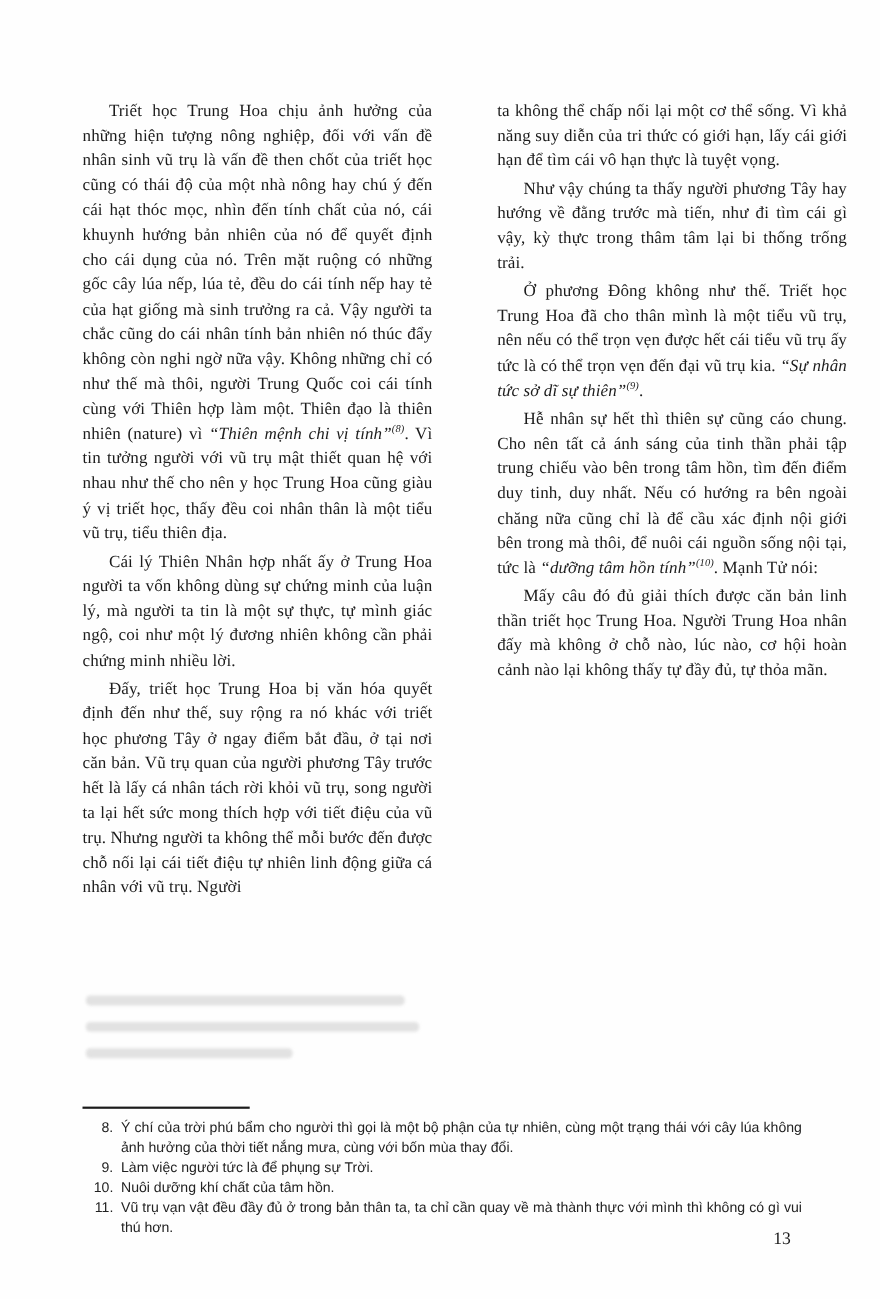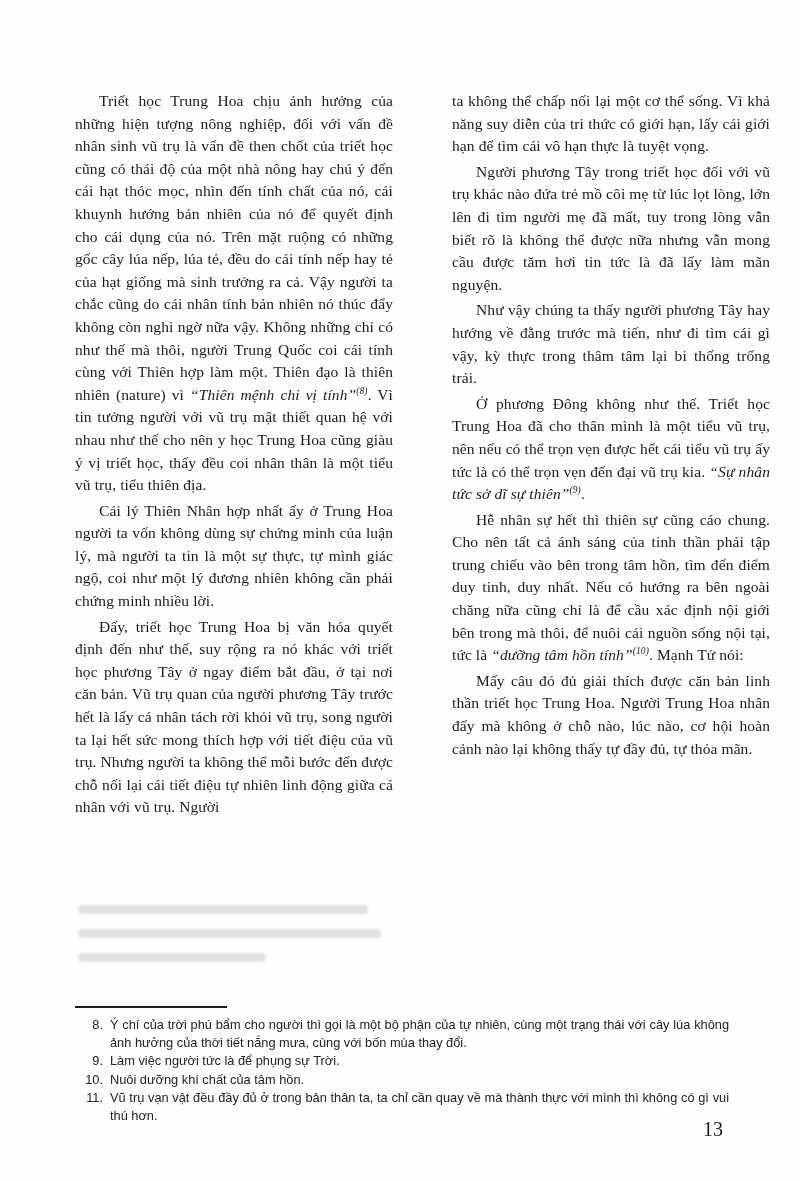--- a/index.html
+++ b/index.html
@@ -71,38 +71,37 @@
     grid-template-columns: 28px 1fr;
     column-gap: 7px;
     margin-bottom: 1px;
   }
   .fn-num  { text-align: right; white-space: nowrap; }
   .fn-text { text-align: justify; }
   .page-number {
     position: absolute;
     left: 703px;
     top: 1118px;
-    font-size: 20px;
+    font-size: 16px;
     color: #1b1b1b;
   }
 </style>
 </head>
 <body>
 
 <div class="page">
 
   <div class="col col-left">
       <p class="para indent"><span>Triết học Trung Hoa chịu ảnh hưởng của những hiện tượng nông nghiệp, đối với vấn đề nhân sinh vũ trụ là vấn đề then chốt của triết học cũng có thái độ của một nhà nông hay chú ý đến cái hạt thóc mọc, nhìn đến tính chất của nó, cái khuynh hướng bản nhiên của nó để quyết định cho cái dụng của nó. Trên mặt ruộng có những gốc cây lúa nếp, lúa tẻ, đều do cái tính nếp hay tẻ của hạt giống mà sinh trưởng ra cả. Vậy người ta chắc cũng do cái nhân tính bản nhiên nó thúc đẩy không còn nghi ngờ nữa vậy. Không những chỉ có như thế mà thôi, người Trung Quốc coi cái tính cùng với Thiên hợp làm một. Thiên đạo là thiên nhiên (nature) vì </span><span class="it">“Thiên mệnh chi vị tính”</span><sup class="it">(8)</sup><span>. Vì tin tưởng người với vũ trụ mật thiết quan hệ với nhau như thế cho nên y học Trung Hoa cũng giàu ý vị triết học, thấy đều coi nhân thân là một tiểu vũ trụ, tiểu thiên địa.</span></p>
       <p class="para indent"><span>Cái lý Thiên Nhân hợp nhất ấy ở Trung Hoa người ta vốn không dùng sự chứng minh của luận lý, mà người ta tin là một sự thực, tự mình giác ngộ, coi như một lý đương nhiên không cần phải chứng minh nhiều lời.</span></p>
       <p class="para indent"><span>Đấy, triết học Trung Hoa bị văn hóa quyết định đến như thế, suy rộng ra nó khác với triết học phương Tây ở ngay điểm bắt đầu, ở tại nơi căn bản. Vũ trụ quan của người phương Tây trước hết là lấy cá nhân tách rời khỏi vũ trụ, song người ta lại hết sức mong thích hợp với tiết điệu của vũ trụ. Nhưng người ta không thể mỗi bước đến được chỗ nối lại cái tiết điệu tự nhiên linh động giữa cá nhân với vũ trụ. Người</span></p>
     </div>
 
   <div class="col col-right">
       <p class="para"><span>ta không thể chấp nối lại một cơ thể sống. Vì khả năng suy diễn của tri thức có giới hạn, lấy cái giới hạn để tìm cái vô hạn thực là tuyệt vọng.</span></p>
-      <p class="para indent"><span>Người phương Tây trong triết học đối với vũ trụ khác nào đứa trẻ mồ côi mẹ từ lúc lọt lòng, lớn lên đi tìm người mẹ đã mất, tuy trong lòng vẫn biết rõ là không thể được nữa nhưng vẫn mong cầu được tăm hơi tin tức là đã lấy làm mãn nguyện.</span></p>
       <p class="para indent"><span>Như vậy chúng ta thấy người phương Tây hay hướng về đằng trước mà tiến, như đi tìm cái gì vậy, kỳ thực trong thâm tâm lại bi thống trống trải.</span></p>
       <p class="para indent"><span>Ở phương Đông không như thế. Triết học Trung Hoa đã cho thân mình là một tiểu vũ trụ, nên nếu có thể trọn vẹn được hết cái tiểu vũ trụ ấy tức là có thể trọn vẹn đến đại vũ trụ kia. </span><span class="it">“Sự nhân tức sở dĩ sự thiên”</span><sup class="it">(9)</sup><span>.</span></p>
       <p class="para indent"><span>Hễ nhân sự hết thì thiên sự cũng cáo chung. Cho nên tất cả ánh sáng của tinh thần phải tập trung chiếu vào bên trong tâm hồn, tìm đến điểm duy tinh, duy nhất. Nếu có hướng ra bên ngoài chăng nữa cũng chỉ là để cầu xác định nội giới bên trong mà thôi, để nuôi cái nguồn sống nội tại, tức là </span><span class="it">“dưỡng tâm hồn tính”</span><sup class="it">(10)</sup><span>. Mạnh Tử nói:</span></p>
       <p class="para indent"><span>Mấy câu đó đủ giải thích được căn bản linh thần triết học Trung Hoa. Người Trung Hoa nhân đấy mà không ở chỗ nào, lúc nào, cơ hội hoàn cảnh nào lại không thấy tự đầy đủ, tự thỏa mãn.</span></p>
     </div>
 
   <div class="bleed">
     <div class="bleed-line"></div>
     <div class="bleed-line"></div>
     <div class="bleed-line"></div>

